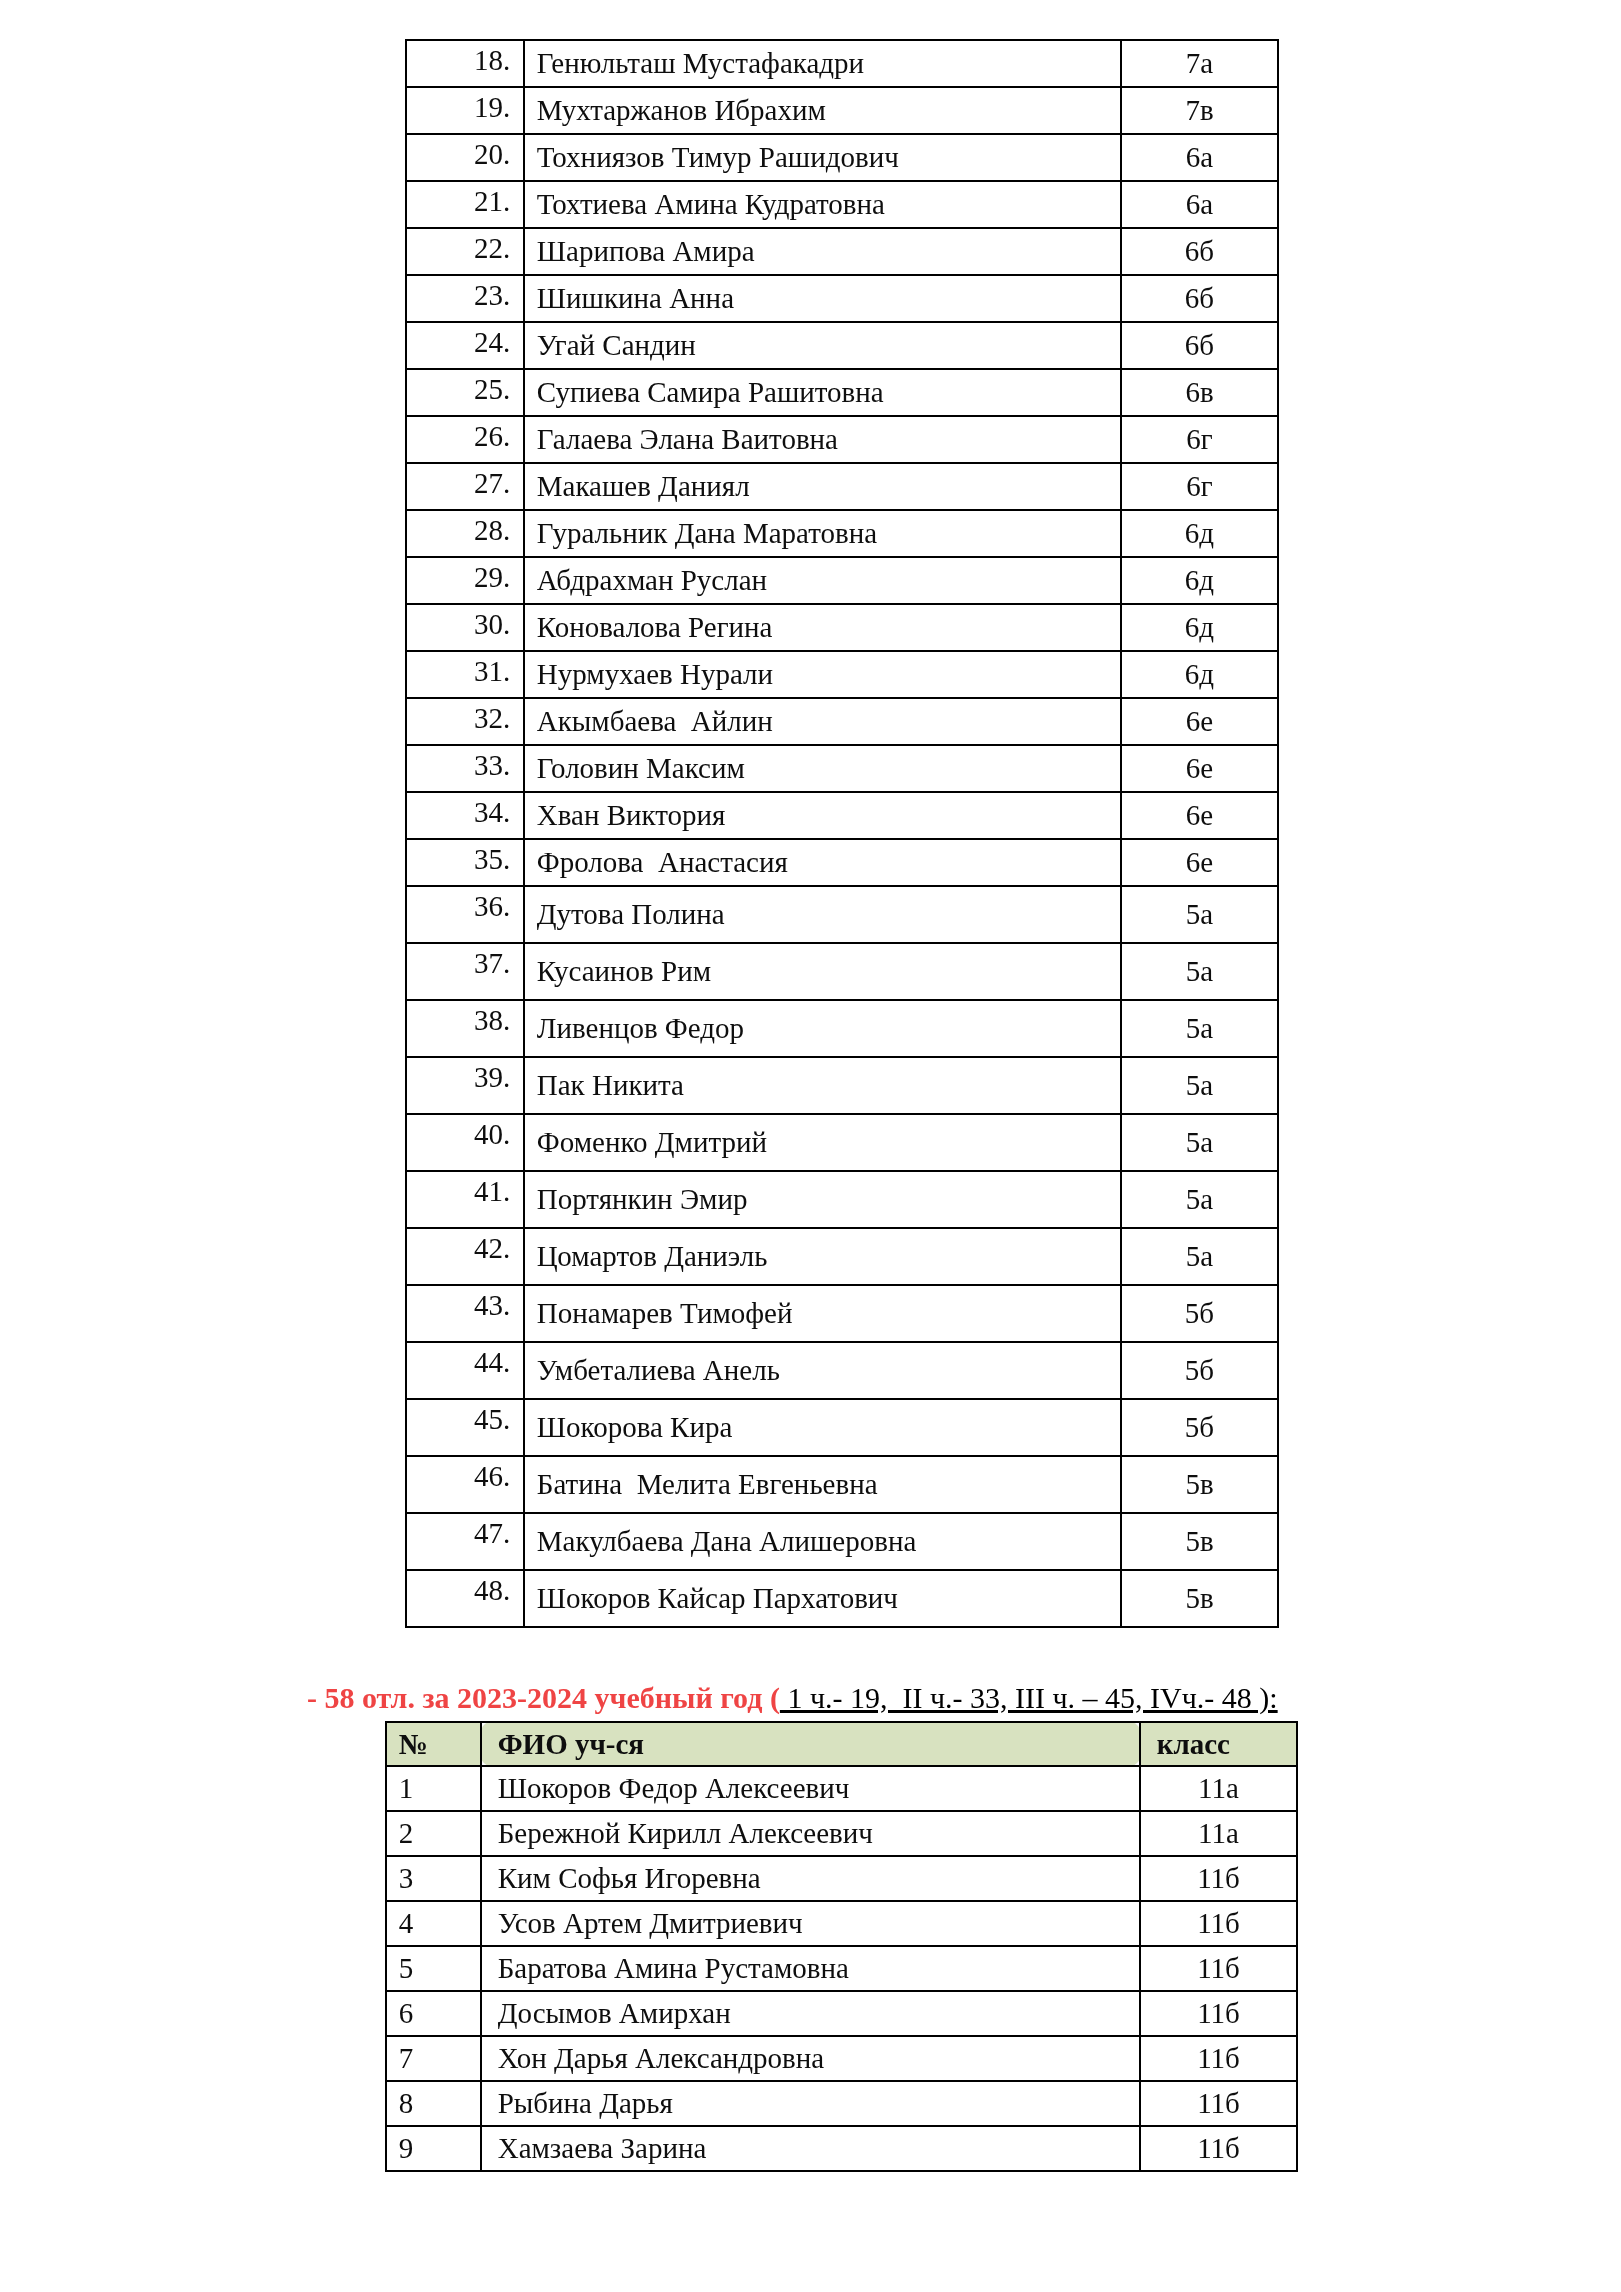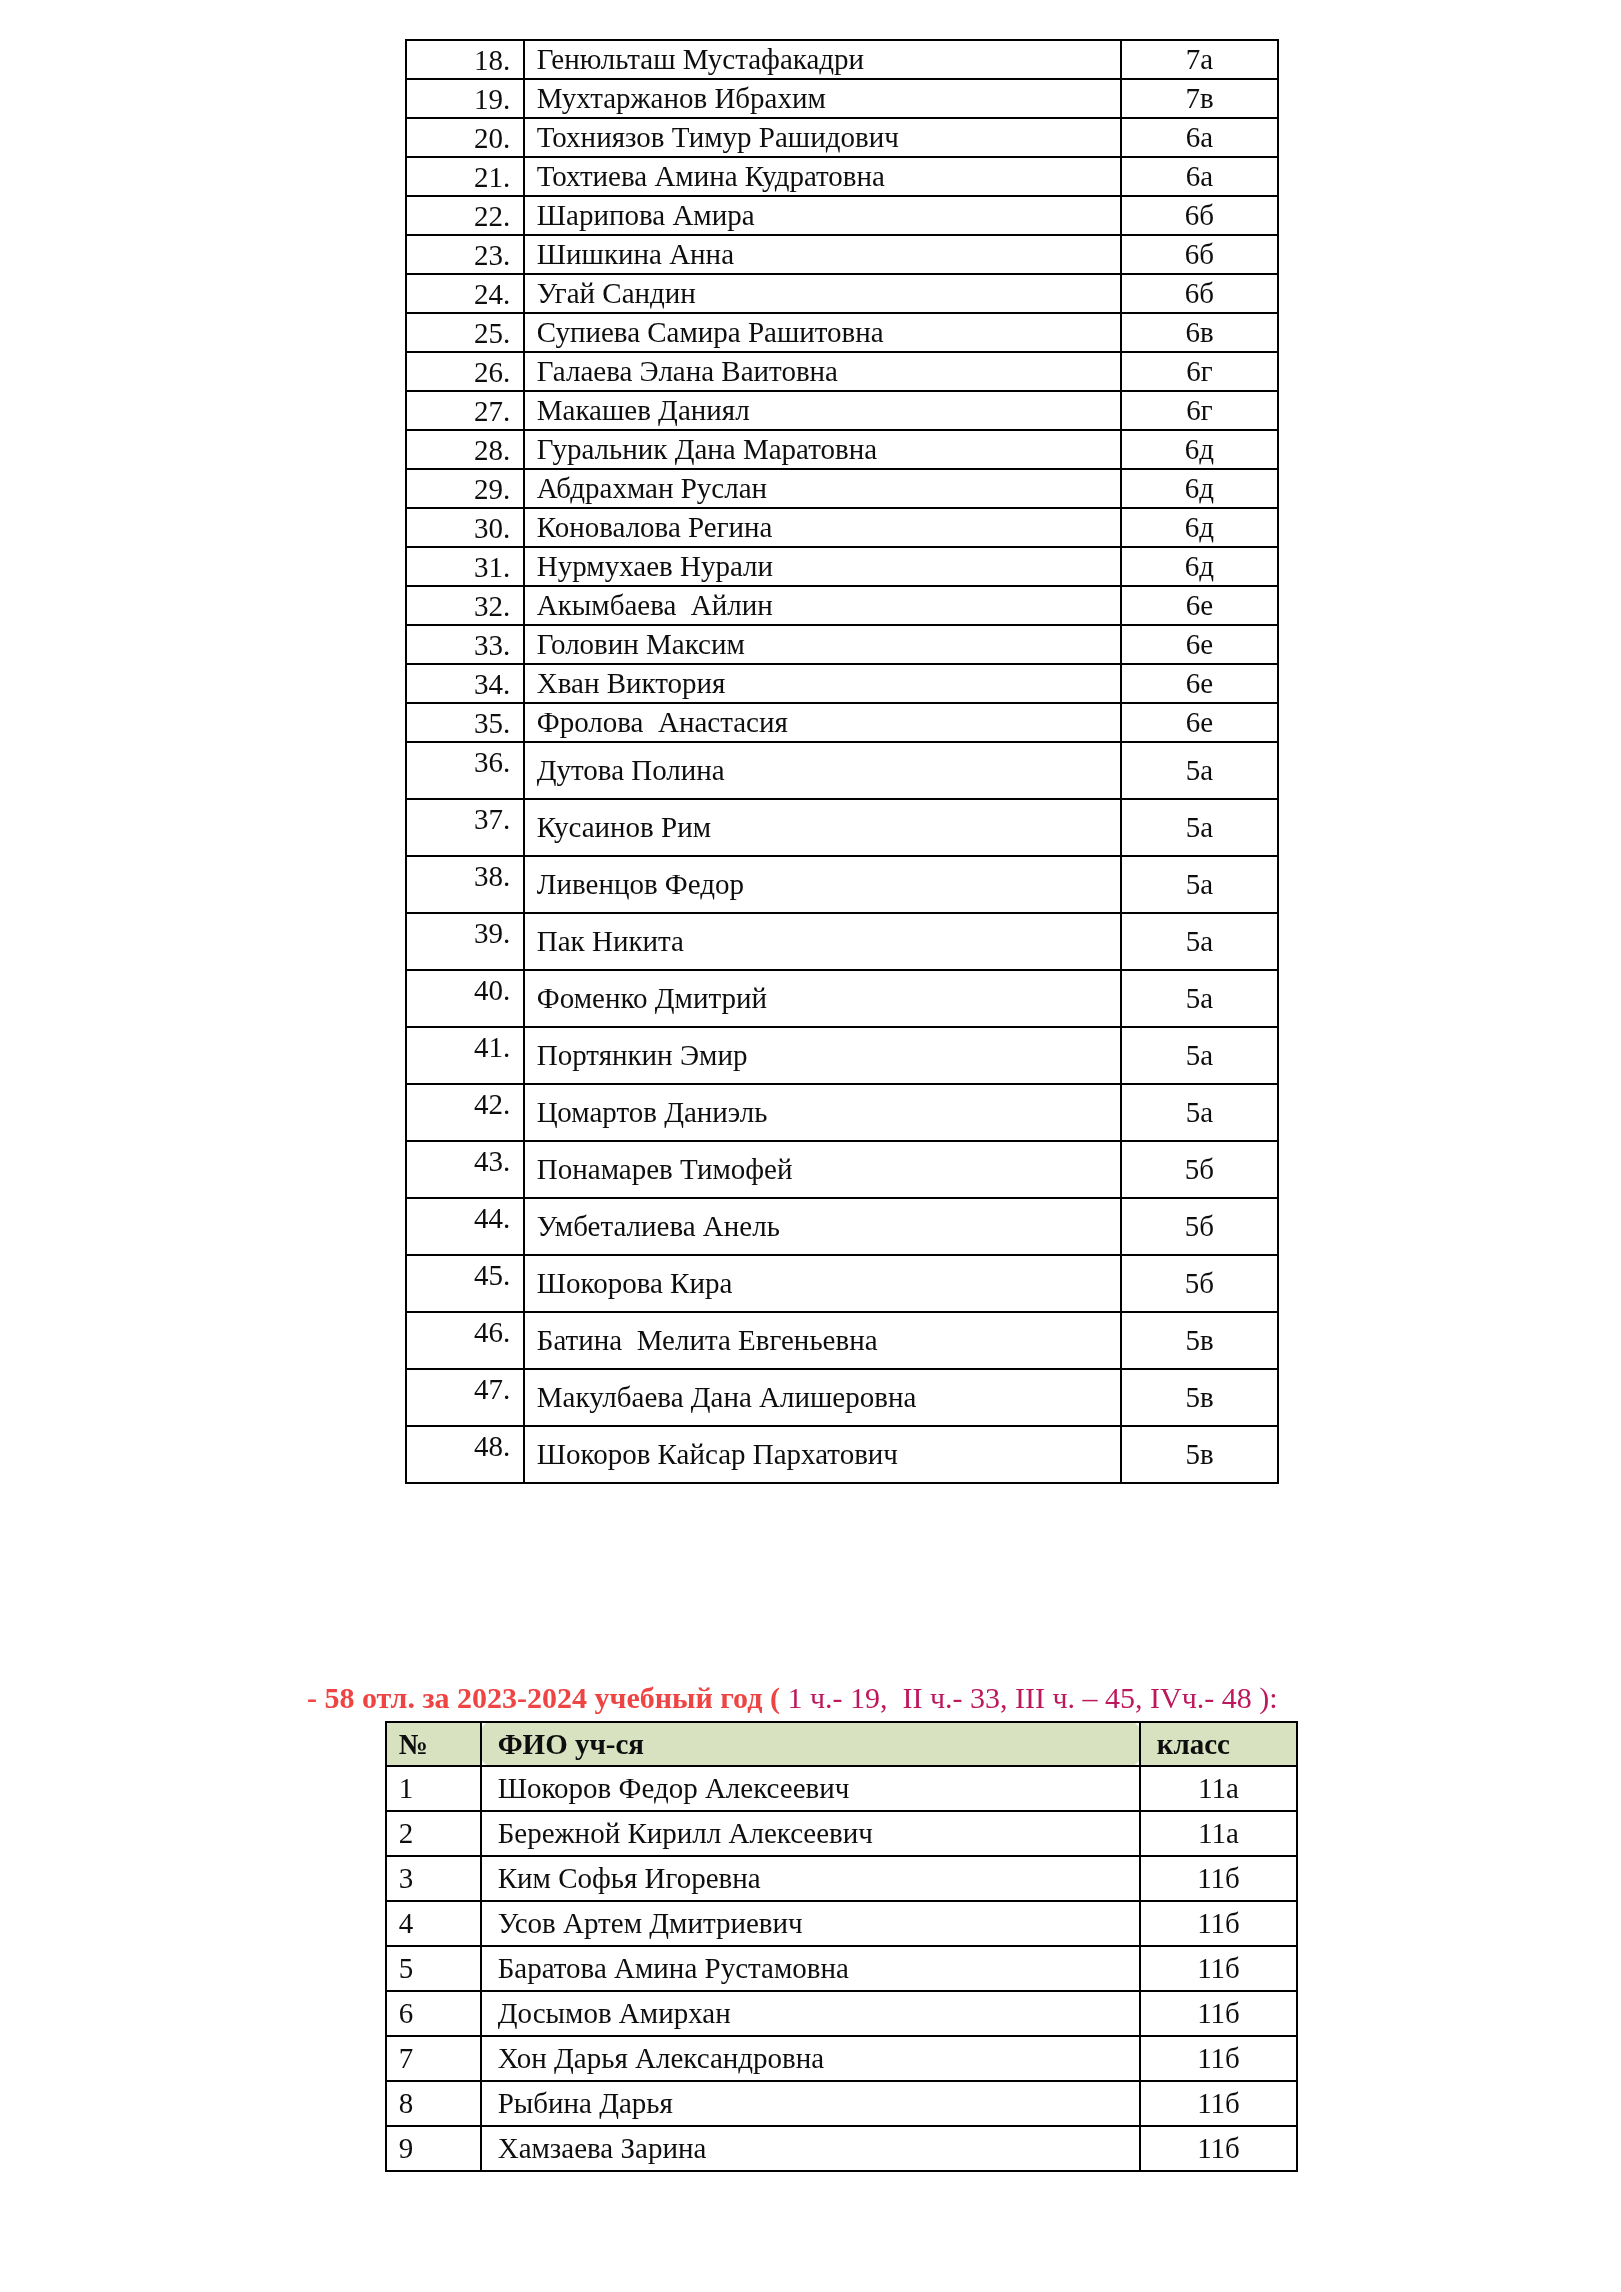--- a/index.html
+++ b/index.html
@@ -10,40 +10,40 @@
     font-family:"Liberation Serif", serif;
     color:#0e0e0e;
     overflow:hidden;
     margin:0 auto;
   }
   table{border-collapse:collapse;table-layout:fixed;position:absolute;}
   td,th{border:2.9px solid #000;overflow:hidden;}
 
   
   .t1{left:405px;top:39px;width:871px;}
-  .t1 tbody tr{height:39px;}
+  .t1 tbody tr{height:47px;}
   .t1 tbody tr:nth-of-type(n+19){height:57px;border-radius:16px;}
 
   td.num{
     text-align:right;vertical-align:top;
     padding:2.9px 12.7px 0 0;font-size:29px;line-height:1.15;
   }
   td.name{
     text-align:left;vertical-align:middle;
     padding-left:11.8px;font-size:29px;white-space:pre-wrap;line-height:1.1;
   }
   td.cls{text-align:center;vertical-align:middle;font-size:29px;}
 
   
   .heading{
     position:absolute;left:307px;top:1678px;margin:0;
     font-size:30px;line-height:1.35;white-space:pre;
   }
   .heading b{color:#ef4444;}
-  .heading span{color:#be185d;}
+  .heading span{color:#000000;text-decoration:underline;}
 
   
   .t2{left:385px;top:1721px;width:911px;}
   .t2 thead tr{height:44px;}
   .t2 tbody tr{height:45px;}
   .t2 th{
     background:#d8e2c0;
     text-align:left;font-weight:700;font-size:29px;
     padding-left:11.8px;vertical-align:middle;
   }

